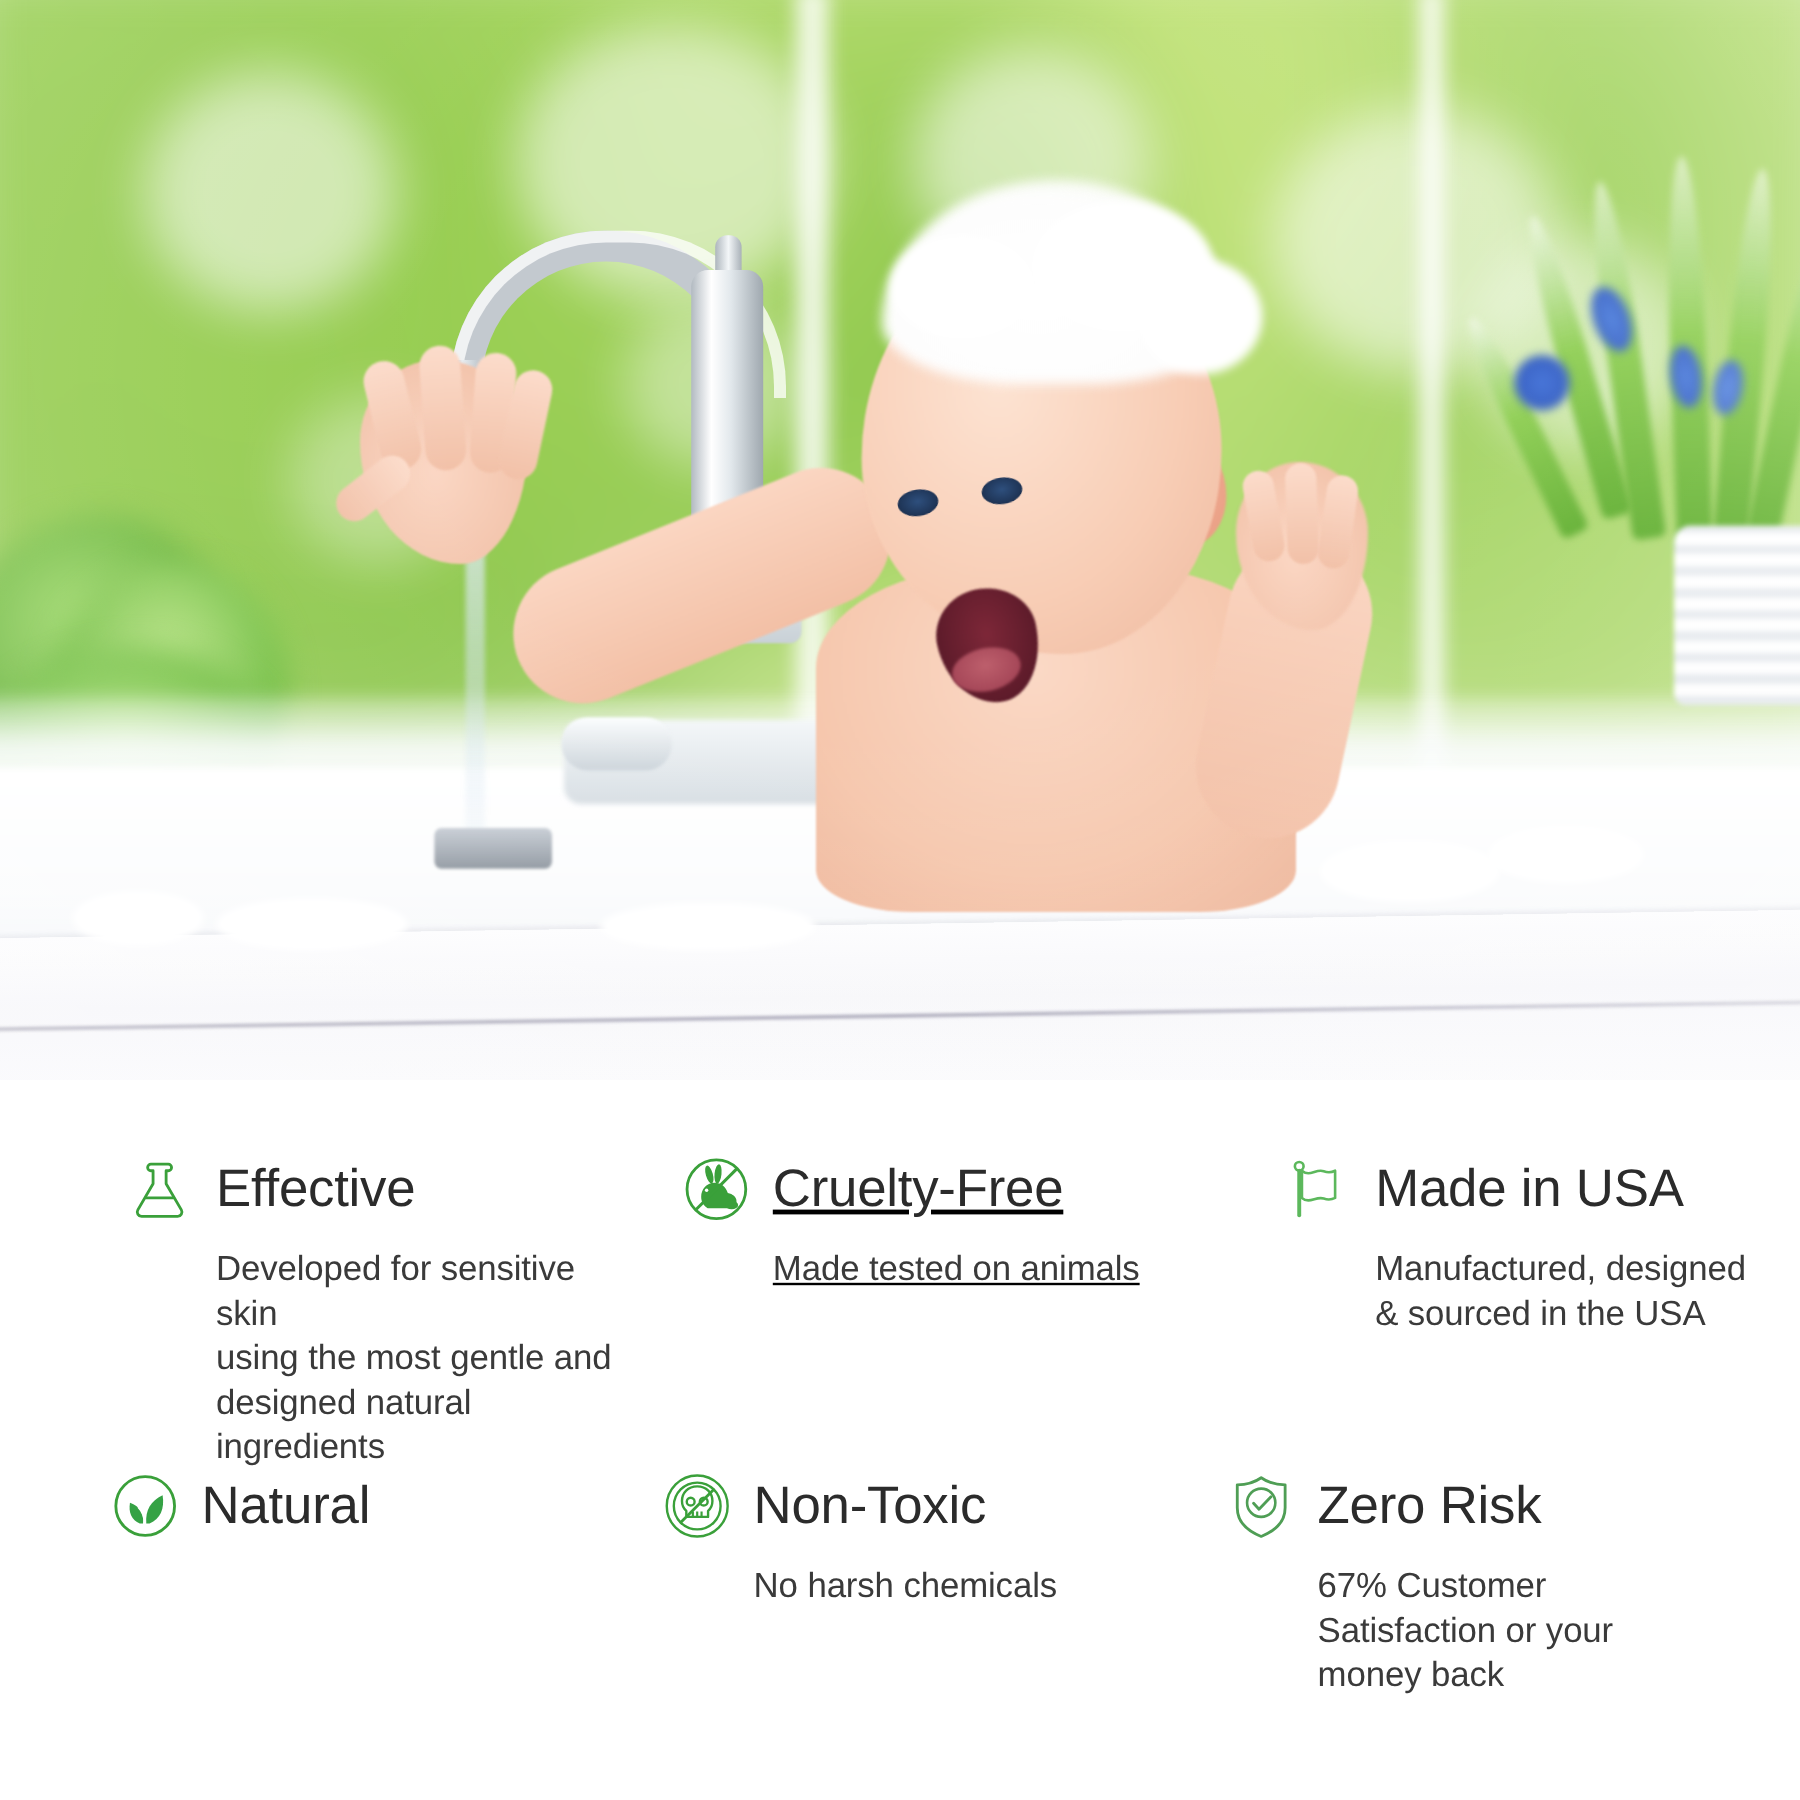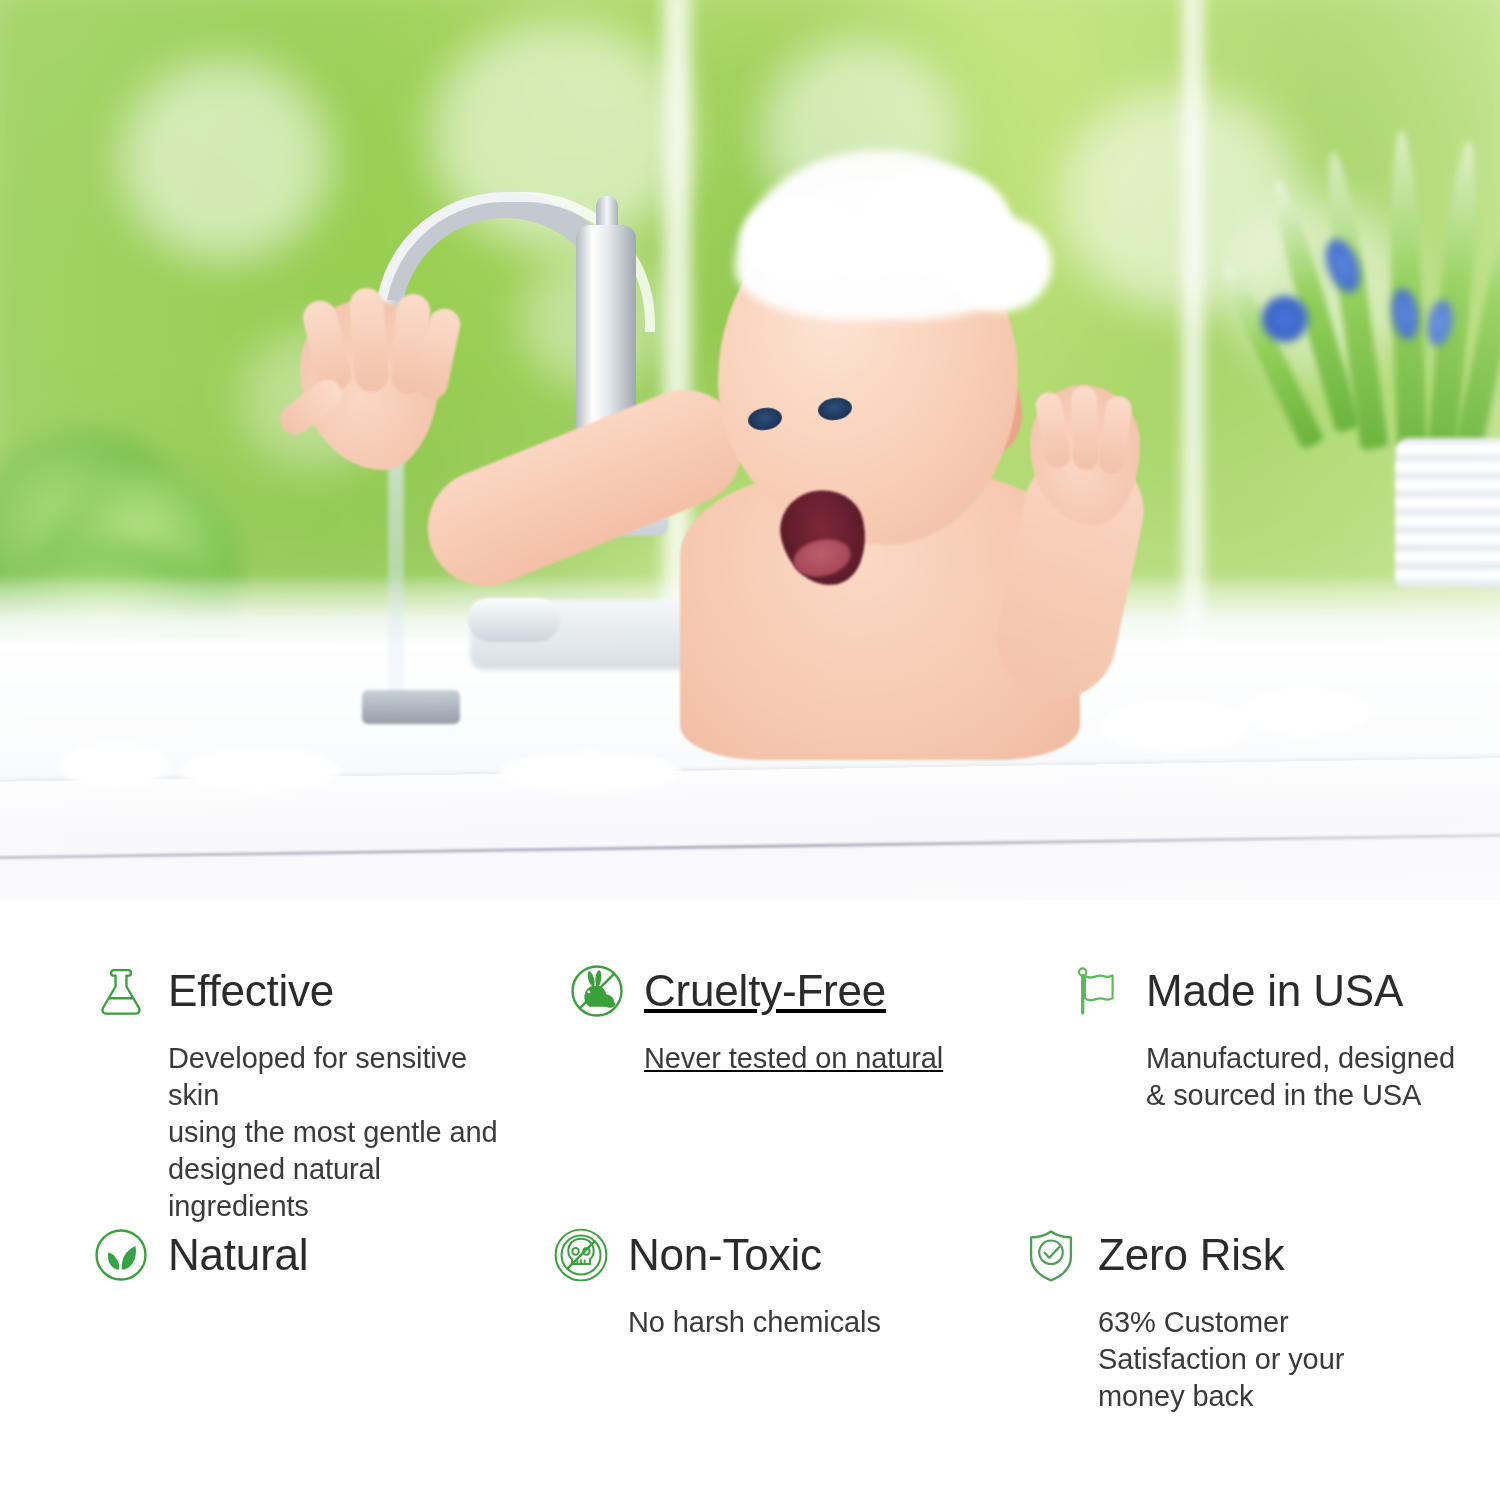--- a/index.html
+++ b/index.html
@@ -476,21 +476,21 @@
     <div class="suds" style="left:180px; top:748px; width:160px; height:44px;"></div>
     <div class="suds" style="left:1100px;top:700px; width:150px; height:52px;"></div>
     <div class="suds" style="left:1240px;top:688px; width:130px; height:48px;"></div>
     <div class="suds" style="left:500px; top:752px; width:180px; height:40px;"></div>
 
     <div class="haze"></div>
   </div>
 
   <div class="features">
 
-    <div class="feature" style="left:92px; top:58px;">
+    <div class="feature" style="left:104px; top:58px;">
       <div class="feature-head">
         <svg class="feature-icon" viewBox="0 0 64 64">
           <path d="M24 9 h16 a3 3 0 0 1 0 6 h-2 v12 l14 24 a4 4 0 0 1 -3.5 6 h-33 a4 4 0 0 1 -3.5 -6 l14 -24 v-12 h-2 a3 3 0 0 1 0 -6 z" fill="none" stroke="#3aa03a" stroke-width="2.6" stroke-linejoin="round"></path>
           <line x1="19.5" y1="40" x2="44.5" y2="40" stroke="#3aa03a" stroke-width="2.6" stroke-linecap="round"></line>
         </svg>
         <div class="feature-title">Effective</div>
       </div>
       <div class="feature-desc">Developed for sensitive skin
 using the most gentle and
 designed natural ingredients</div>
@@ -504,21 +504,21 @@
             <ellipse cx="25.5" cy="18.5" rx="3.2" ry="8.5" transform="rotate(-16 25.5 18.5)"></ellipse>
             <ellipse cx="33.5" cy="18" rx="3.2" ry="9" transform="rotate(6 33.5 18)"></ellipse>
             <path d="M30 26 c-7 0 -12 6 -12 13 c0 5 2.5 8.5 6 10.5 h22 c3 -1.5 4.5 -4 4.5 -6.5 c0 -4 -3.5 -6.5 -8 -7.5 c-2 -6 -6 -9.5 -12.5 -9.5 z"></path>
             <ellipse cx="46" cy="46.5" rx="6" ry="4"></ellipse>
             <circle cx="23" cy="33" r="1.6" fill="#ffffff"></circle>
           </g>
           <line x1="50" y1="14" x2="14" y2="50" stroke="#3aa03a" stroke-width="2.8" stroke-linecap="round"></line>
         </svg>
         <div class="feature-title">Cruelty-Free</div>
       </div>
-      <div class="feature-desc">Never tested on natural</div>
+      <div class="feature-desc">Made tested on animals</div>
     </div>
 
     <div class="feature" style="left:1070px; top:58px;">
       <div class="feature-head">
         <svg class="feature-icon" viewBox="0 0 64 64">
           <circle cx="14" cy="11" r="4" fill="none" stroke="#5cb85c" stroke-width="2.4"></circle>
           <line x1="14" y1="15" x2="14" y2="56" stroke="#5cb85c" stroke-width="3.6" stroke-linecap="round"></line>
           <path d="M16.5 15 c7 6 13 -2 20 0.5 c4 1.4 7.5 1 10.5 -0.5 v25 c-3 1.6 -6.5 2 -10.5 0.6 c-7 -2.5 -13 5.4 -20 -0.6 z" fill="none" stroke="#5cb85c" stroke-width="2.4" stroke-linejoin="round"></path>
         </svg>
         <div class="feature-title">Made in USA</div>
@@ -559,19 +559,19 @@
 
     <div class="feature" style="left:1022px; top:322px;">
       <div class="feature-head">
         <svg class="feature-icon" viewBox="0 0 64 64">
           <path d="M32 6 c-7 5 -14 6.5 -22 6.5 v21 c0 13 9.5 21.5 22 26.5 c12.5 -5 22 -13.5 22 -26.5 v-21 c-8 0 -15 -1.5 -22 -6.5 z" fill="none" stroke="#4f9e55" stroke-width="2.6" stroke-linejoin="round"></path>
           <circle cx="32" cy="29" r="13" fill="none" stroke="#4f9e55" stroke-width="2.4"></circle>
           <path d="M25 29.5 l5 5.5 l11 -11.5" fill="none" stroke="#4f9e55" stroke-width="2.6" stroke-linecap="round" stroke-linejoin="round"></path>
         </svg>
         <div class="feature-title">Zero Risk</div>
       </div>
-      <div class="feature-desc">63% Customer
+      <div class="feature-desc">67% Customer
 Satisfaction or your
 money back</div>
     </div>
 
   </div>
 </div>
 
 </body></html>

